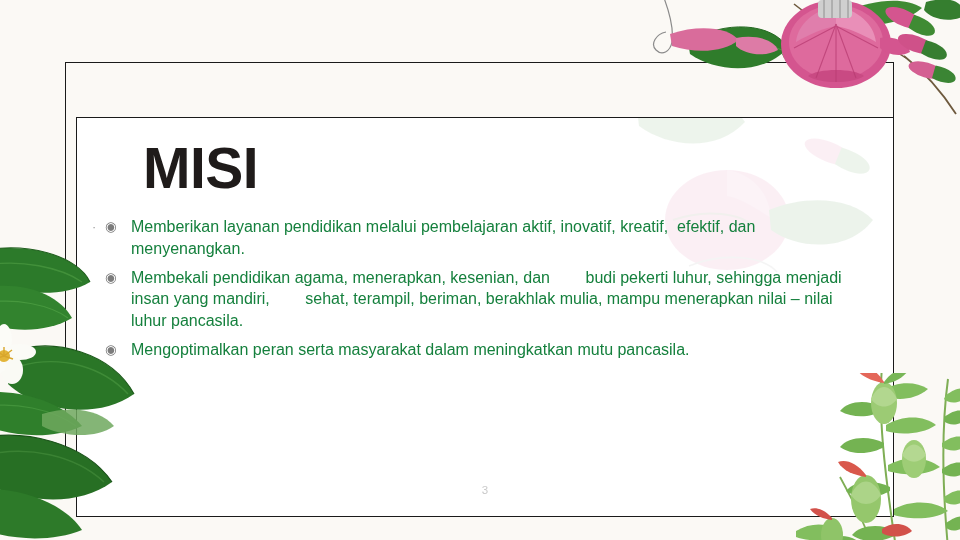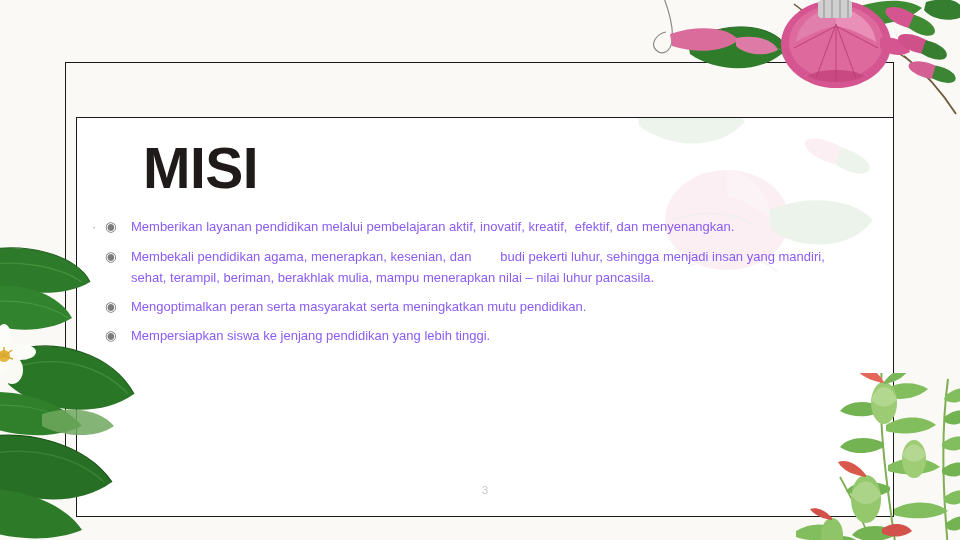--- a/index.html
+++ b/index.html
@@ -64,22 +64,22 @@
     width:22px; flex:0 0 22px;
     text-align:center;
     color:#8e8e8e; font-size:11px; line-height:22px;
   }
   .bullet-mark {
     width:26px; flex:0 0 26px;
     color:#7c7c7c; font-size:13.5px; line-height:21px;
     text-align:left;
   }
   .bullet-text {
-    color:#8b5cf6;
-    font-size:13px;
+    color:#15803d;
+    font-size:16px;
     line-height:21.5px;
     white-space:pre-wrap;
     max-width:737px;
   }
   #page-number {
     position:absolute; left:0; right:0; top:366px;
     text-align:center;
     color:#c9c9c9; font-size:11.5px;
   }
 </style>
@@ -176,27 +176,26 @@
 
       <div class="bullet-row">
         <span class="pre-dot"></span>
         <span class="bullet-mark">◉</span>
         <span class="bullet-text">Membekali pendidikan agama, menerapkan, kesenian, dan        budi pekerti luhur, sehingga menjadi insan yang mandiri,        sehat, terampil, beriman, berakhlak mulia, mampu menerapkan nilai – nilai luhur pancasila.</span>
       </div>
 
       <div class="bullet-row">
         <span class="pre-dot"></span>
         <span class="bullet-mark">◉</span>
-        <span class="bullet-text">Mengoptimalkan peran serta masyarakat serta meningkatkan mutu pendidikan.</span>
+        <span class="bullet-text">Mengoptimalkan peran serta masyarakat dalam meningkatkan mutu pancasila.</span>
       </div>
 
       <div class="bullet-row">
         <span class="pre-dot"></span>
         <span class="bullet-mark">◉</span>
-        <span class="bullet-text">Mempersiapkan siswa ke jenjang pendidikan yang lebih tinggi.</span>
       </div>
 
     </div>
 
     <div id="page-number">3</div>
   </div>
 </div>
 
 <svg class="art" id="art-bottomleft" viewBox="0 0 200 300" preserveAspectRatio="none">
   <g>

